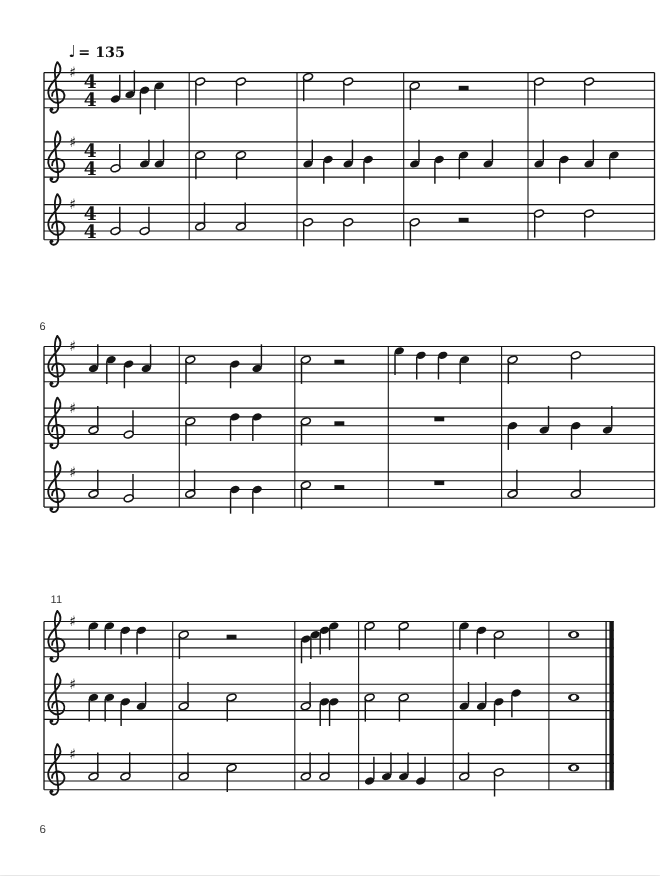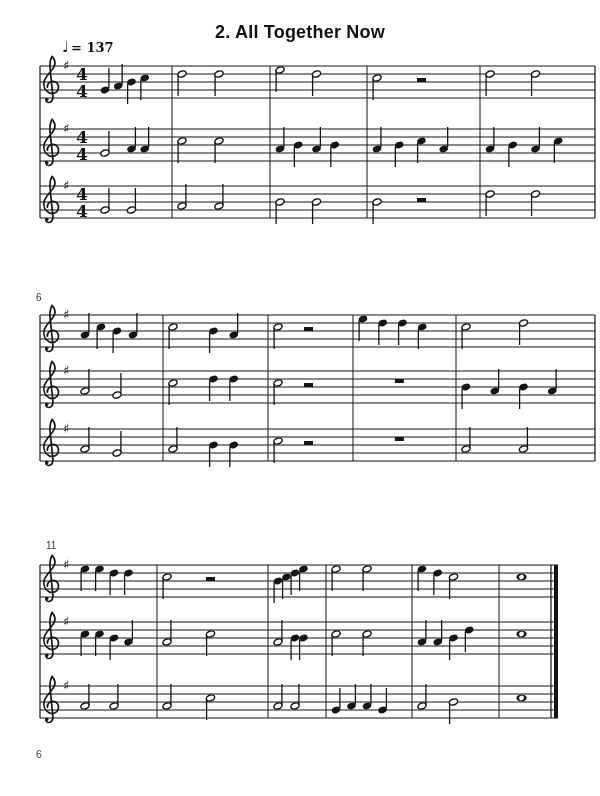--- a/index.html
+++ b/index.html
@@ -24,22 +24,21 @@
   .mnum.m11{top:540px;left:34px;margin-left:12px;}
   .pagenum{
     position:absolute;top:748px;left:36px;font-size:10.5px;color:#444;
   }
   svg#score{position:absolute;top:0;left:0;}
 </style>
 </head>
 <body>
 
 <div class="page">
-  <div class="title">2. All Together Now</div>
-  <div class="tempo"><span class="glyph">♩</span><span>= 137</span></div>
+  <div class="tempo"><span class="glyph">♩</span><span>= 135</span></div>
   <div class="mnum m6">6</div>
   <div class="mnum m11">11</div>
   <svg id="score" width="600" height="796" viewBox="0 0 600 796">
       <line x1="40" y1="66" x2="595" y2="66" stroke="#141414" stroke-width="1"></line>
       <line x1="40" y1="74" x2="595" y2="74" stroke="#141414" stroke-width="1"></line>
       <line x1="40" y1="82" x2="595" y2="82" stroke="#141414" stroke-width="1"></line>
       <line x1="40" y1="90" x2="595" y2="90" stroke="#141414" stroke-width="1"></line>
       <line x1="40" y1="98" x2="595" y2="98" stroke="#141414" stroke-width="1"></line>
       <line x1="40" y1="129" x2="595" y2="129" stroke="#141414" stroke-width="1"></line>
       <line x1="40" y1="137" x2="595" y2="137" stroke="#141414" stroke-width="1"></line>

